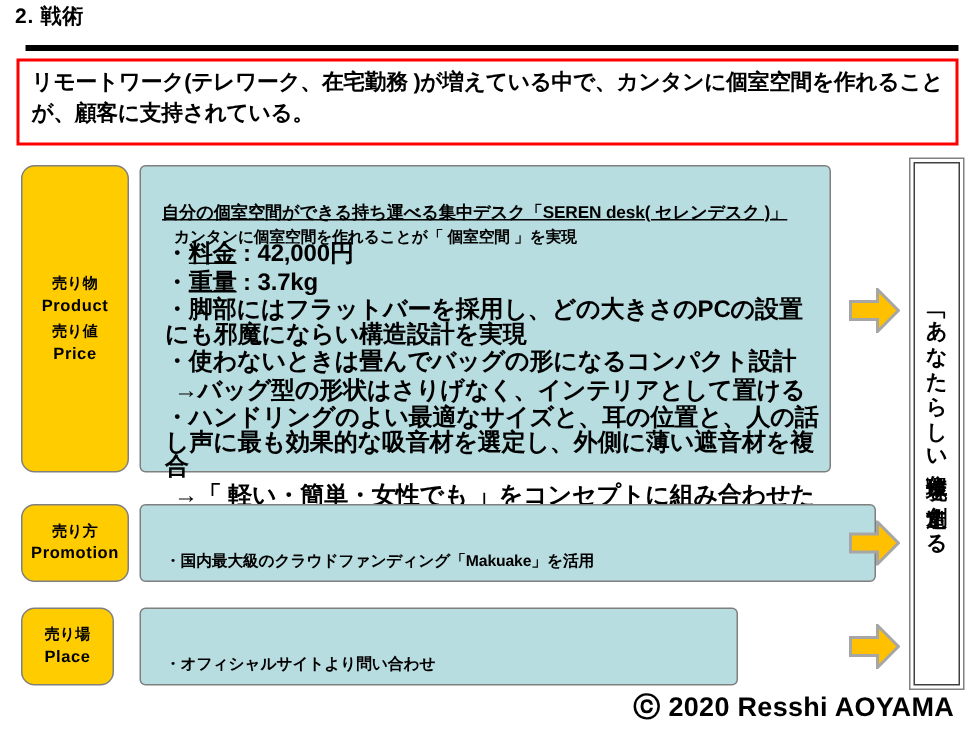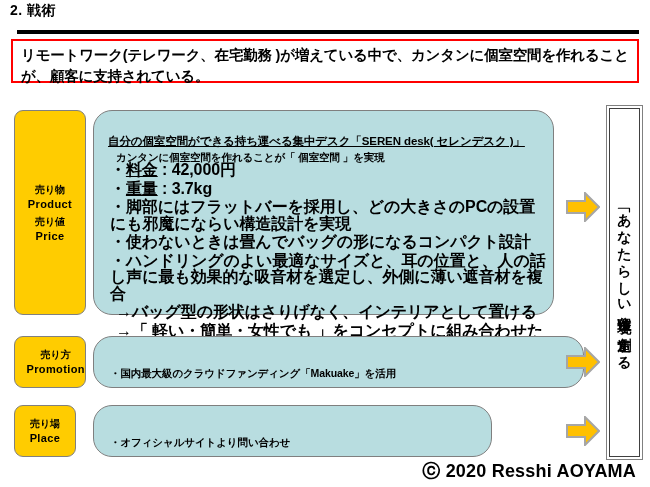--- a/index.html
+++ b/index.html
@@ -35,21 +35,21 @@
     height: 4px;
     background: #000000;
   }
 
   
   .headline-box {
     position: absolute;
     left: 11px;
     top: 39px;
     width: 628px;
-    height: 44px;
+    height: 58px;
     border: 2px solid #FF0000;
     box-sizing: border-box;
     background: #ffffff;
   }
   .headline-text {
     position: absolute;
     left: 8px;
     top: 4px;
     width: 612px;
     font-size: 14.5px;
@@ -88,21 +88,21 @@
     font-weight: bold;
     line-height: 14px;
     letter-spacing: 0.4px;
     display: block;
   }
 
   .content-box {
     position: absolute;
     background: #B8DDE0;
     border: 1px solid #7F7F7F;
-    border-radius: 19px;
+    border-radius: 4px;
     box-sizing: border-box;
   }
 
   
   .prod-head {
     position: absolute;
     left: 14px;
     top: 23px;
     font-size: 11.5px;
     font-weight: bold;
@@ -216,35 +216,35 @@
   </div>
 
   <div class="content-box" style="left:93px; top:110px; width:461px; height:205px;">
     <div class="prod-head">自分の個室空間ができる持ち運べる集中デスク「SEREN desk( セレンデスク )」</div>
     <div class="prod-sub">カンタンに個室空間を作れることが「 個室空間 」を実現</div>
     <div class="bullets" id="product-bullets">
         <div class="li"><span>・</span><span class="ul">料金</span><span> : 42,000円</span></div>
         <div class="li"><span>・</span><span class="ul">重量</span><span> : 3.7kg</span></div>
         <div class="li"><span>・</span><span>脚部にはフラットバーを採用し、どの大きさのPCの設置にも邪魔にならい構造設計を実現</span></div>
         <div class="li"><span>・</span><span>使わないときは畳んでバッグの形になるコンパクト設計</span></div>
+        <div class="li arrow"><span>→</span><span>バッグ型の形状はさりげなく、インテリアとして置ける</span></div>
         <div class="li"><span>・</span><span>ハンドリングのよい最適なサイズと、耳の位置と、人の話し声に最も効果的な吸音材を選定し、外側に薄い遮音材を複合</span></div>
-        <div class="li arrow"><span>→</span><span>バッグ型の形状はさりげなく、インテリアとして置ける</span></div>
         <div class="li arrow"><span>→</span><span>「 軽い・簡単・女性でも 」をコンセプトに組み合わせた</span></div>
       </div>
   </div>
 
   <div class="arrow-shape" style="left:566px; top:192px;">
     <svg width="34" height="30" viewBox="0 0 34 30" aria-hidden="true">
       <polygon points="1,9 19,9 19,1 33,15 19,29 19,21 1,21" fill="#FFC000" stroke="#A6A6A6" stroke-width="2" stroke-linejoin="miter"></polygon>
     </svg>
   </div>
 </div>
 
 <div class="row">
-  <div class="label-box" style="left:14px; top:336px; width:72px; height:52px;align-items:flex-end;">
+  <div class="label-box" style="left:14px; top:336px; width:72px; height:52px;">
     <div class="label-pair">
       <span class="label-jp">売り方</span>
       <span class="label-en">Promotion</span>
     </div>
   </div>
 
   <div class="content-box" style="left:93px; top:336px; width:491px; height:52px;">
     <div class="simple-bullet">・国内最大級のクラウドファンディング「Makuake」を活用</div>
   </div>
 

